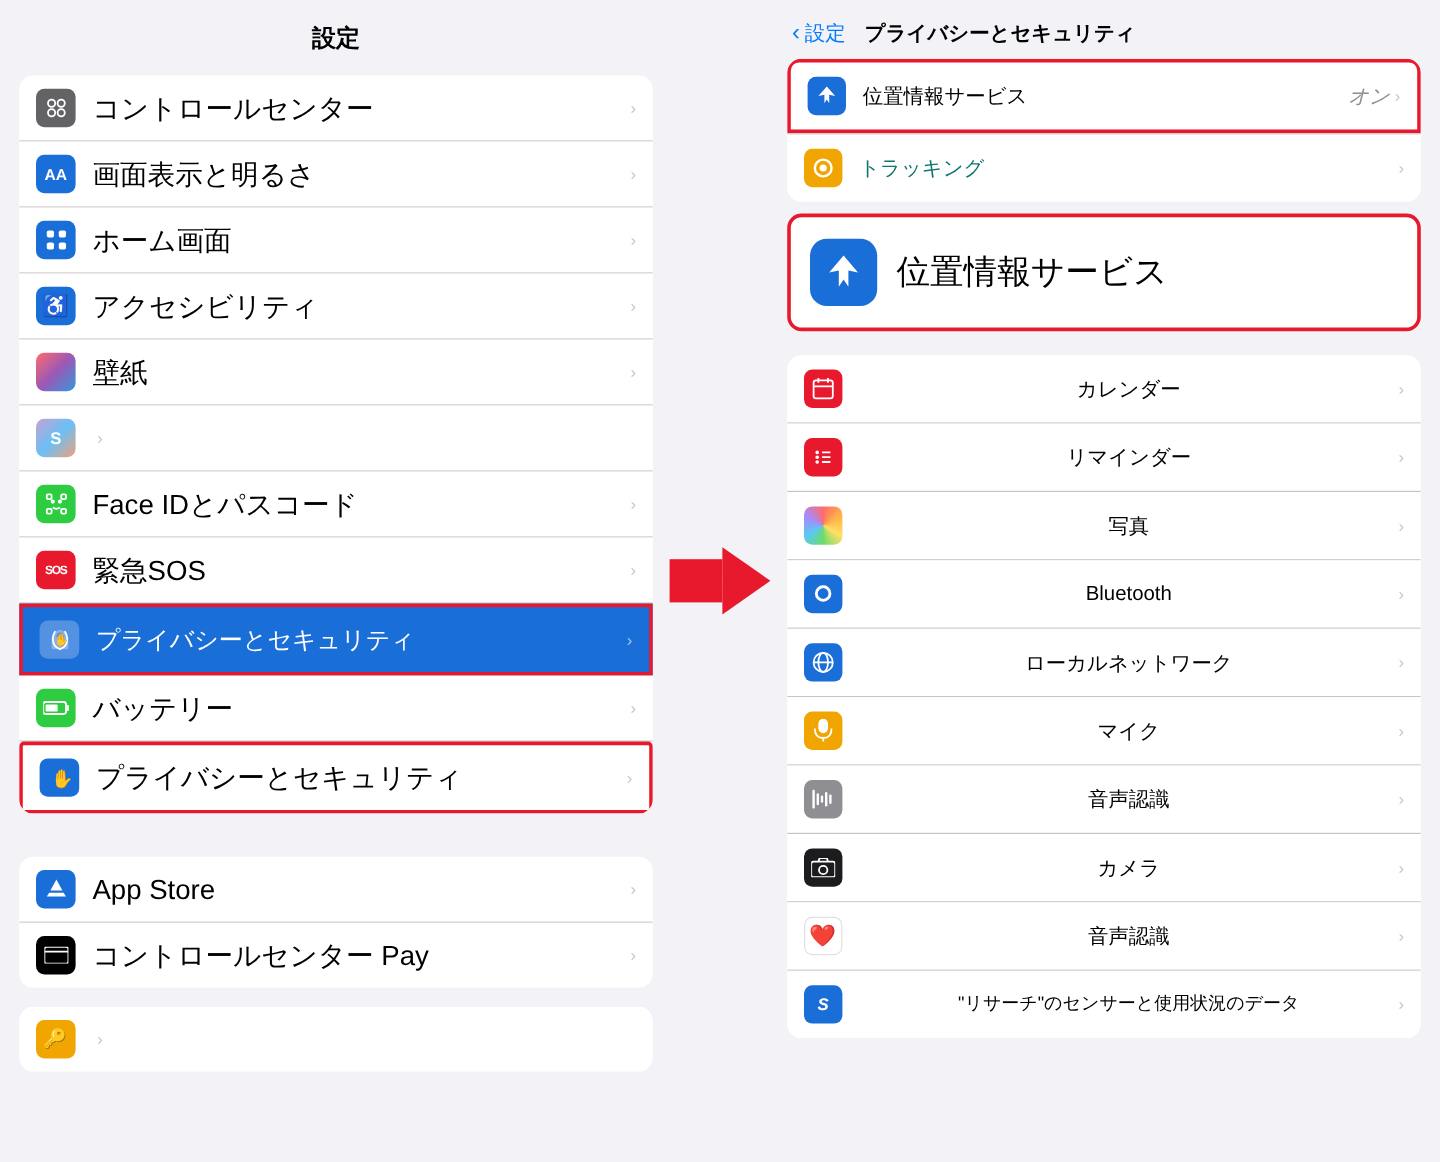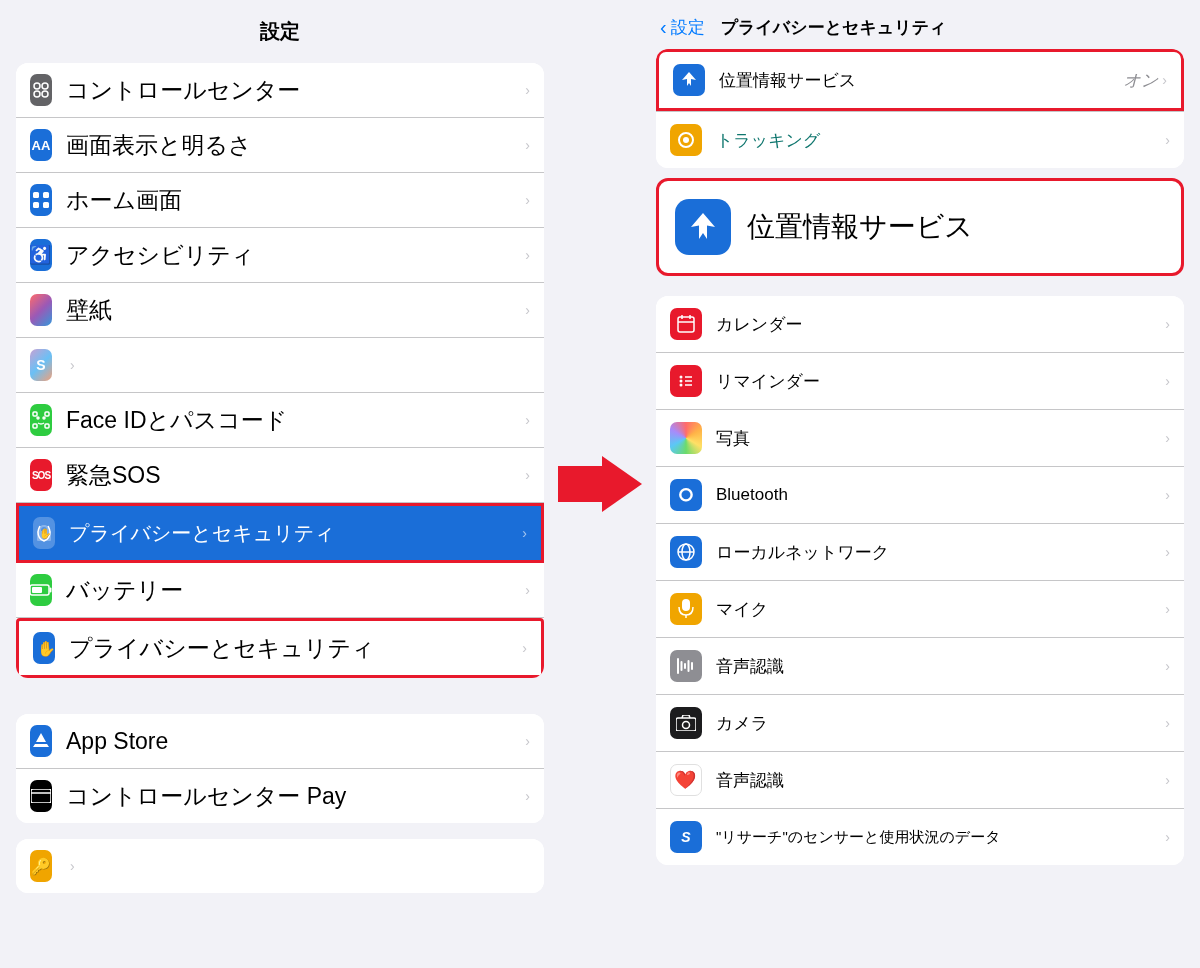--- a/index.html
+++ b/index.html
@@ -38,21 +38,21 @@
       display: flex;
       align-items: center;
       padding: 11px 14px;
       border-bottom: 0.5px solid #c6c6c8;
       background: #fff;
       position: relative;
       cursor: pointer;
     }
     .settings-item:last-child { border-bottom: none; }
     .settings-item .icon-wrap {
-      width: 22px;
+      width: 33px;
       height: 32px;
       border-radius: 7px;
       display: flex;
       align-items: center;
       justify-content: center;
       margin-right: 14px;
       flex-shrink: 0;
       font-size: 17px;
       color: #fff;
     }
@@ -171,20 +171,21 @@
     .right-item .chevron {
       color: #c7c7cc;
       font-size: 14px;
     }
 
     .right-items-list {
       background: #fff;
       border-radius: 12px;
       margin: 8px 16px 0;
       overflow: hidden;
+      text-align: center;
     }
   </style>
 </head>
 <body>
 
 <div class="left-panel">
   <div class="left-header">設定</div>
 
   <div class="settings-list">
 

